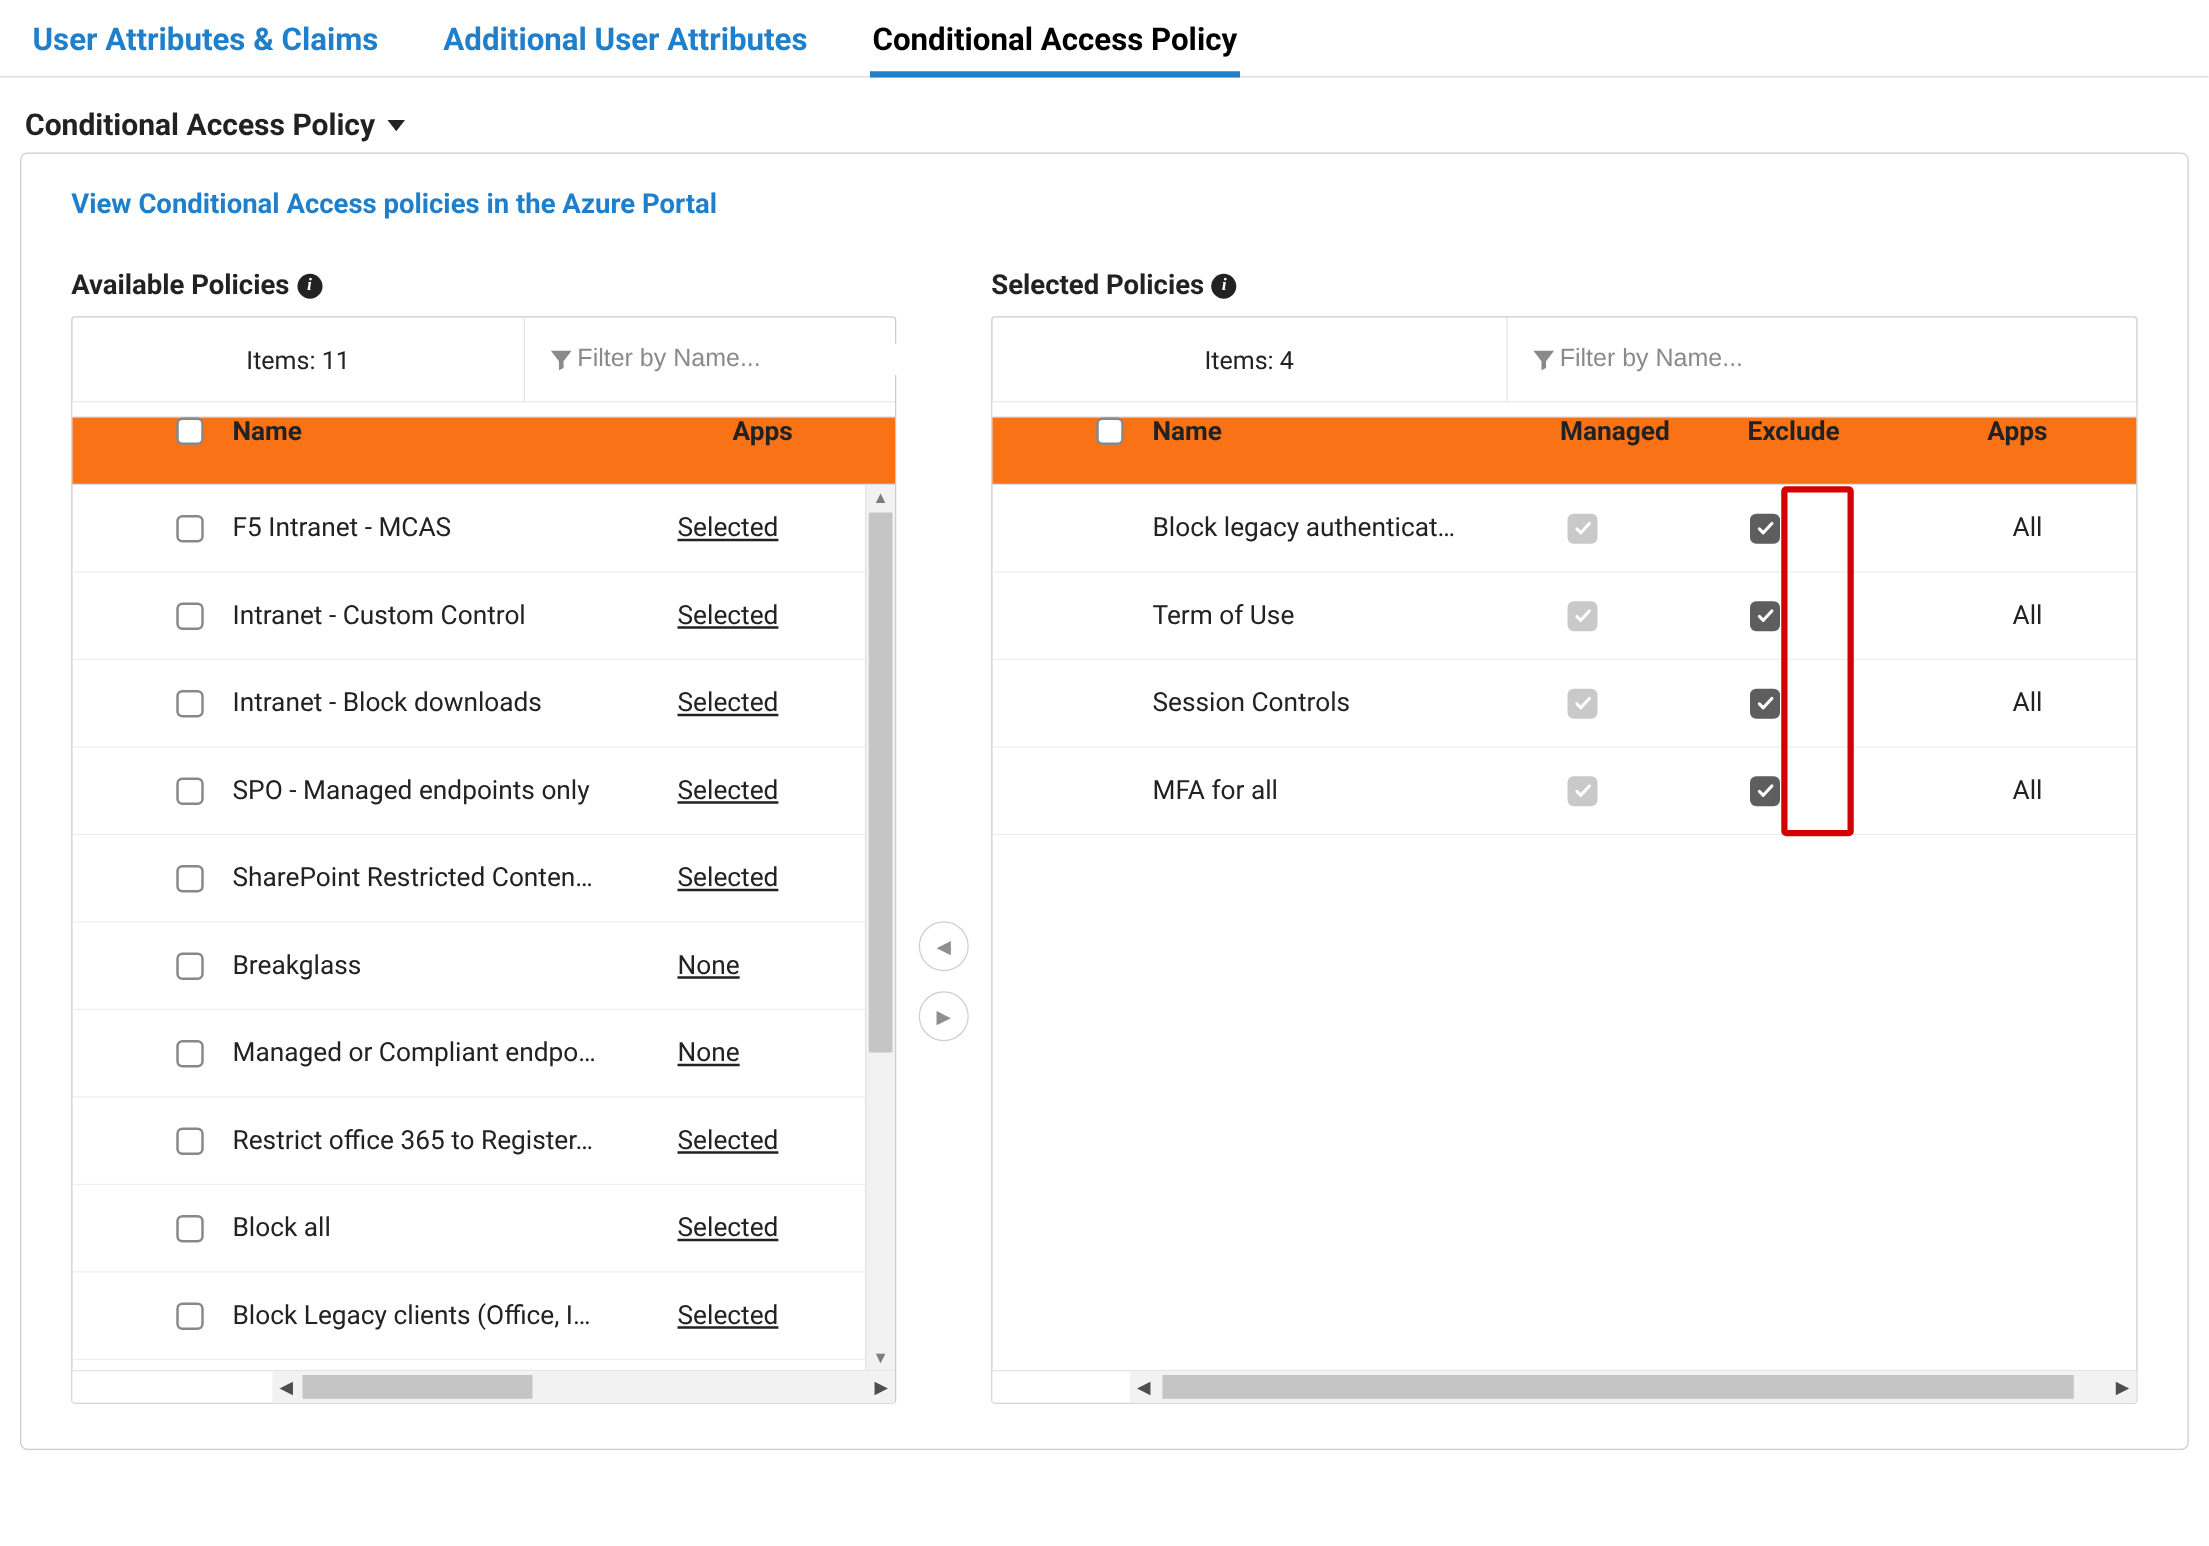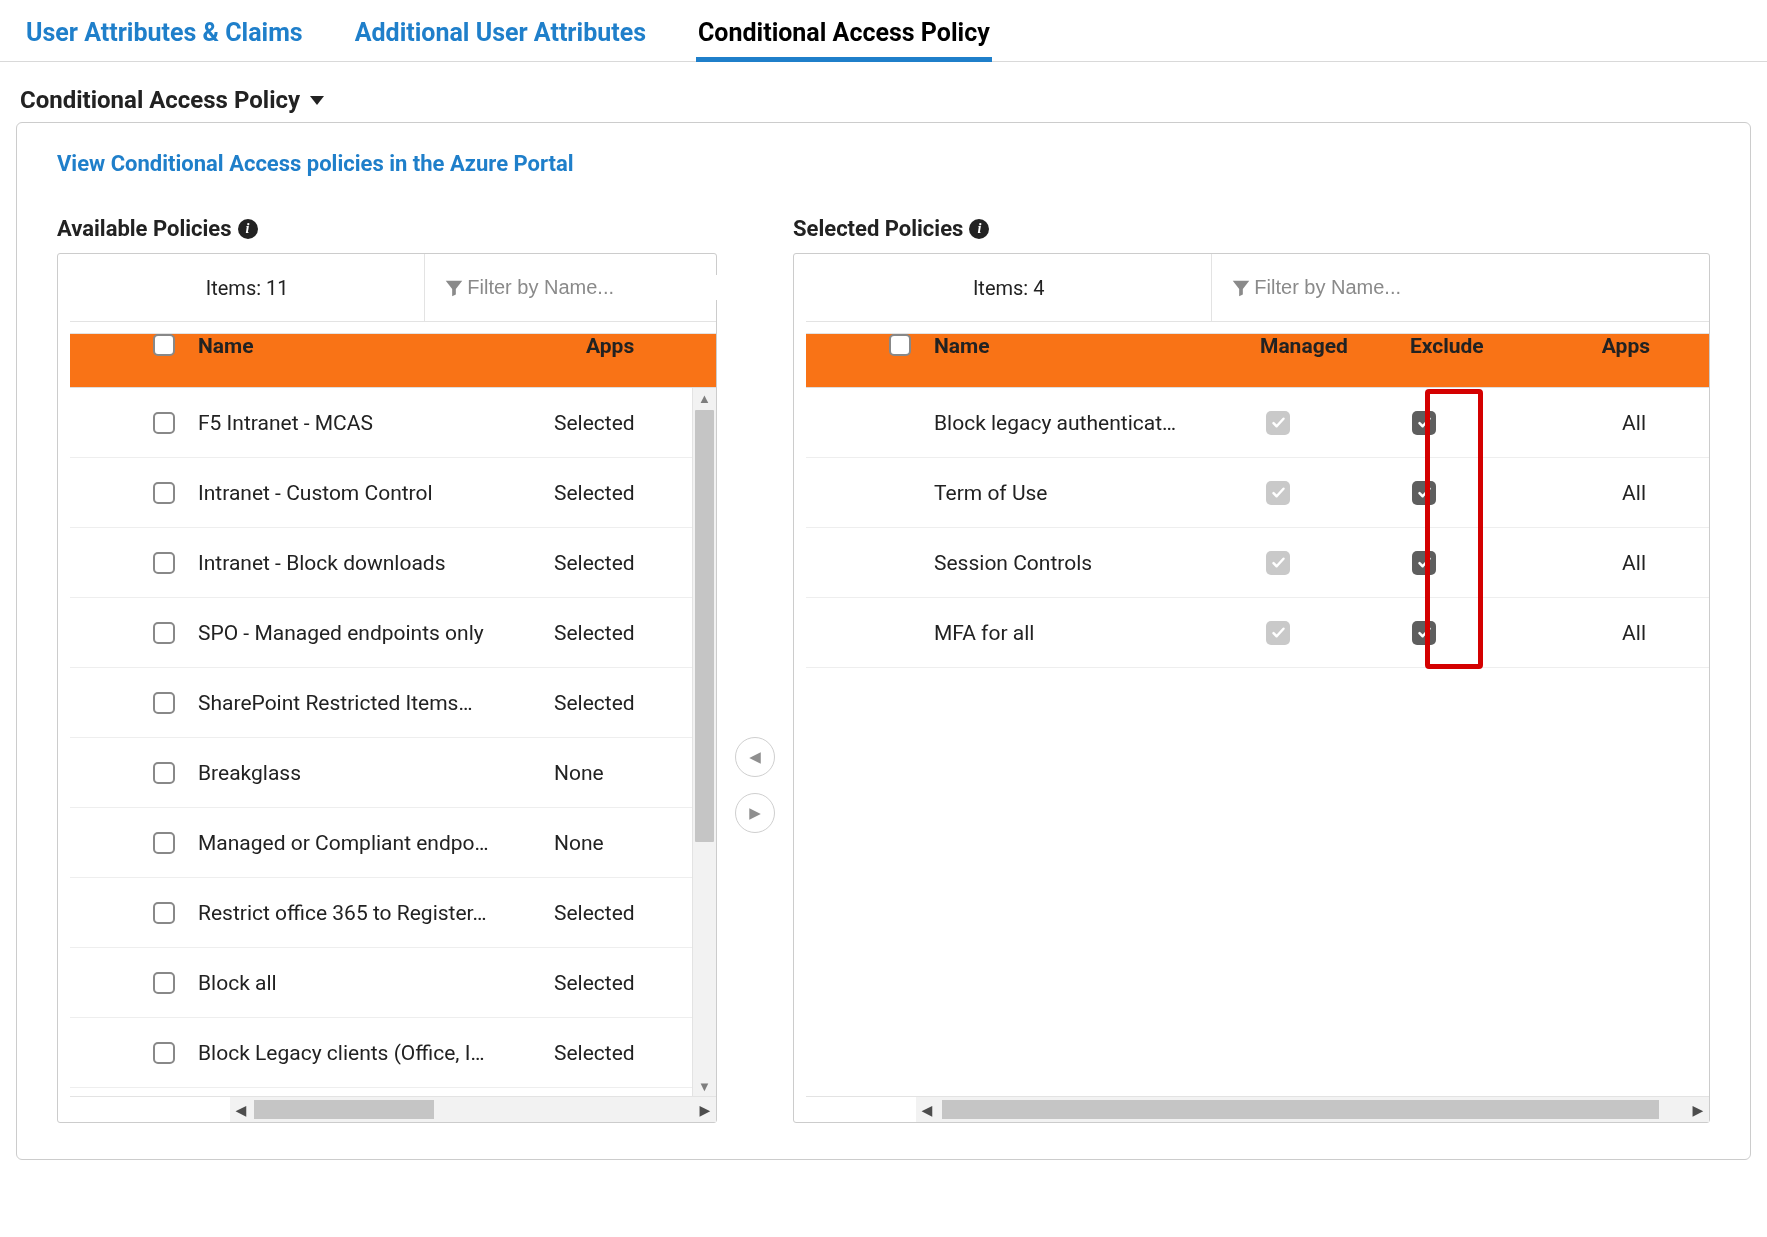--- a/index.html
+++ b/index.html
@@ -100,21 +100,20 @@
     font-weight: 700;
     font-size: 14px;
   }
   .list-box {
     border: 1px solid #ccc;
     border-radius: 3px;
     display: flex;
     flex-direction: column;
     height: 870px;
     position: relative;
-    padding-left: 12px;
   }
   
   .list-topbar {
     display: flex;
     border-bottom: 1px solid #e3e3e3;
     min-height: 68px;
   }
   .items-count {
     flex: 0 0 55%;
     display: flex;
@@ -209,21 +208,21 @@
   .row.sel { font-size: 21px; }
   .row .name {
     flex: 1;
     padding-left: 4px;
     padding-right: 12px;
     white-space: nowrap;
     overflow: hidden;
     text-overflow: ellipsis;
     max-width: 360px;
   }
-  .row .apps { width: 130px; }
+  .row .apps { width: 130px; text-decoration: underline; }
   .row .include { width: 150px; display:flex; justify-content:flex-start; padding-left:6px;}
   .row .exclude { width: 160px; display:flex; justify-content:flex-start; padding-left:2px;}
   .row .appsR { width: 130px; text-align:right; padding-right: 54px;}
   
   .chk {
     width: 22px; height: 22px;
     border: 2px solid #888;
     border-radius: 5px;
     background: #fff;
     display: inline-block;
@@ -370,21 +369,21 @@
                   <span class="chk"></span>
                 </div>
     <div class="name">SPO - Managed endpoints only</div>
     <div class="apps">Selected</div>
               </div>
               <div class="row">
     <div class="col-spacer"></div>
     <div class="col-chk">
                   <span class="chk"></span>
                 </div>
-    <div class="name">SharePoint Restricted Items…</div>
+    <div class="name">SharePoint Restricted Conten…</div>
     <div class="apps">Selected</div>
               </div>
               <div class="row">
     <div class="col-spacer"></div>
     <div class="col-chk">
                   <span class="chk"></span>
                 </div>
     <div class="name">Breakglass</div>
     <div class="apps">None</div>
               </div>

